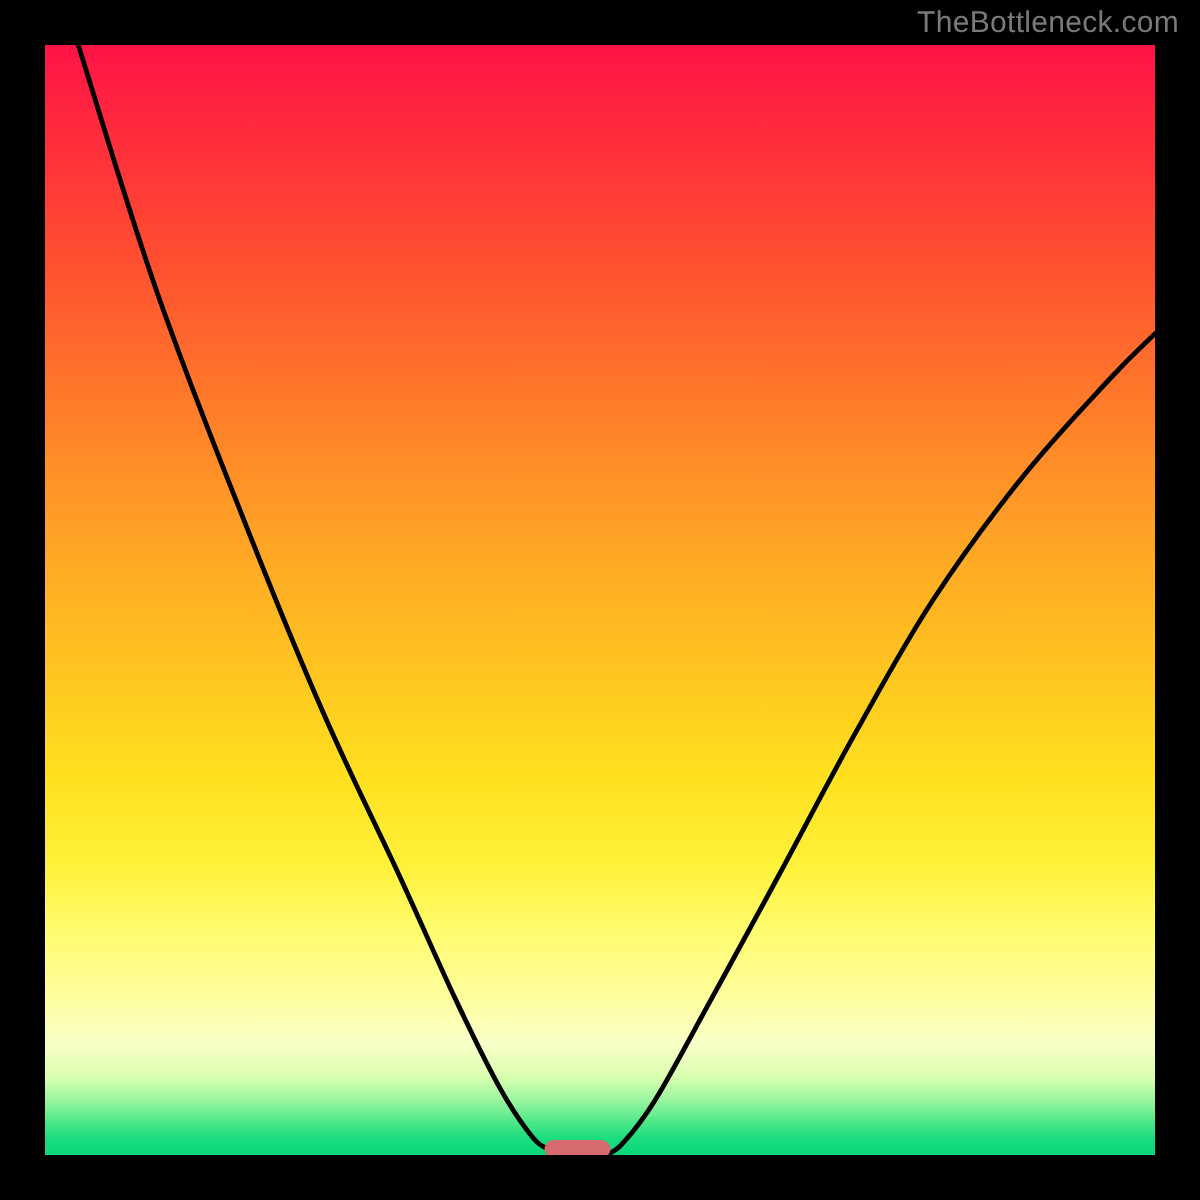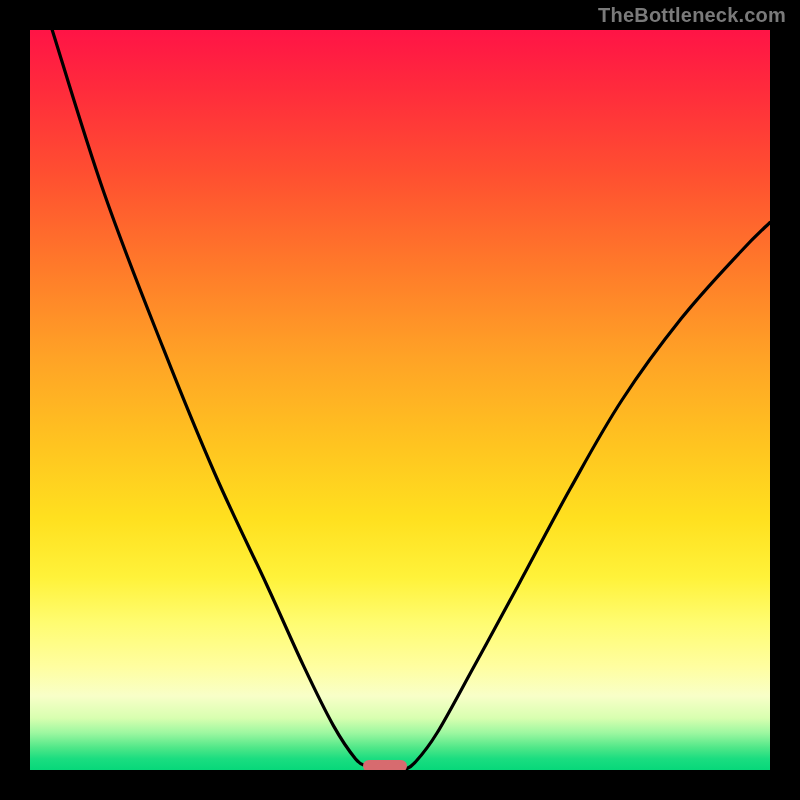--- a/index.html
+++ b/index.html
@@ -49,21 +49,21 @@
       #1add80 98.5%,
       #07d87a 100%
     );
   }
   .watermark {
     position: absolute;
     top: 4px;
     right: 14px;
     color: #7a7a7a;
     font-size: 20px;
-    font-weight: 700;
+    font-weight: 400;
     letter-spacing: 0.2px;
     user-select: none;
   }
   svg.curves {
     position: absolute;
     inset: 0;
     width: 740px;
     height: 740px;
   }
   .marker {

